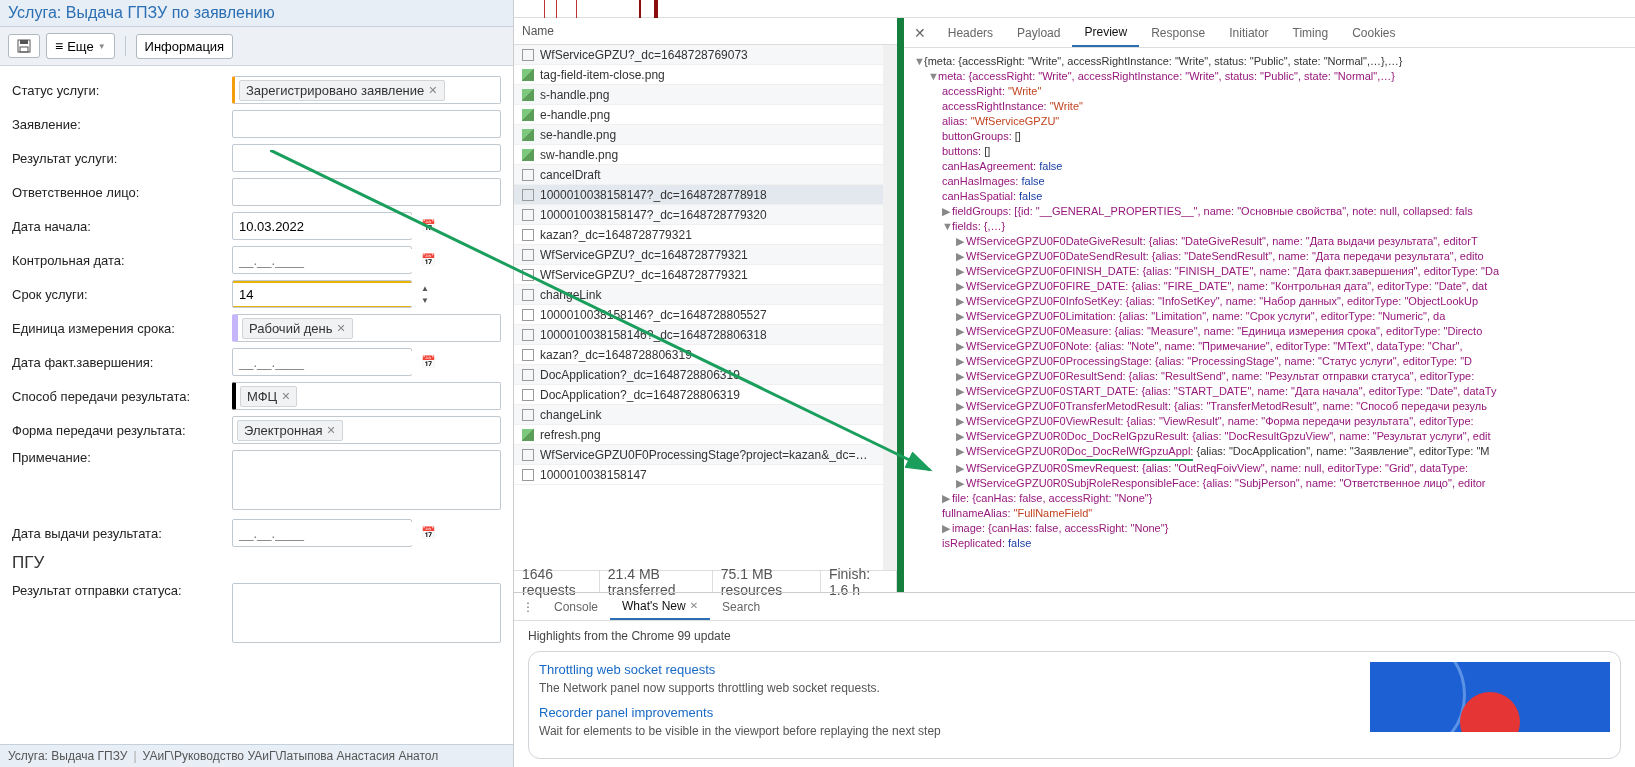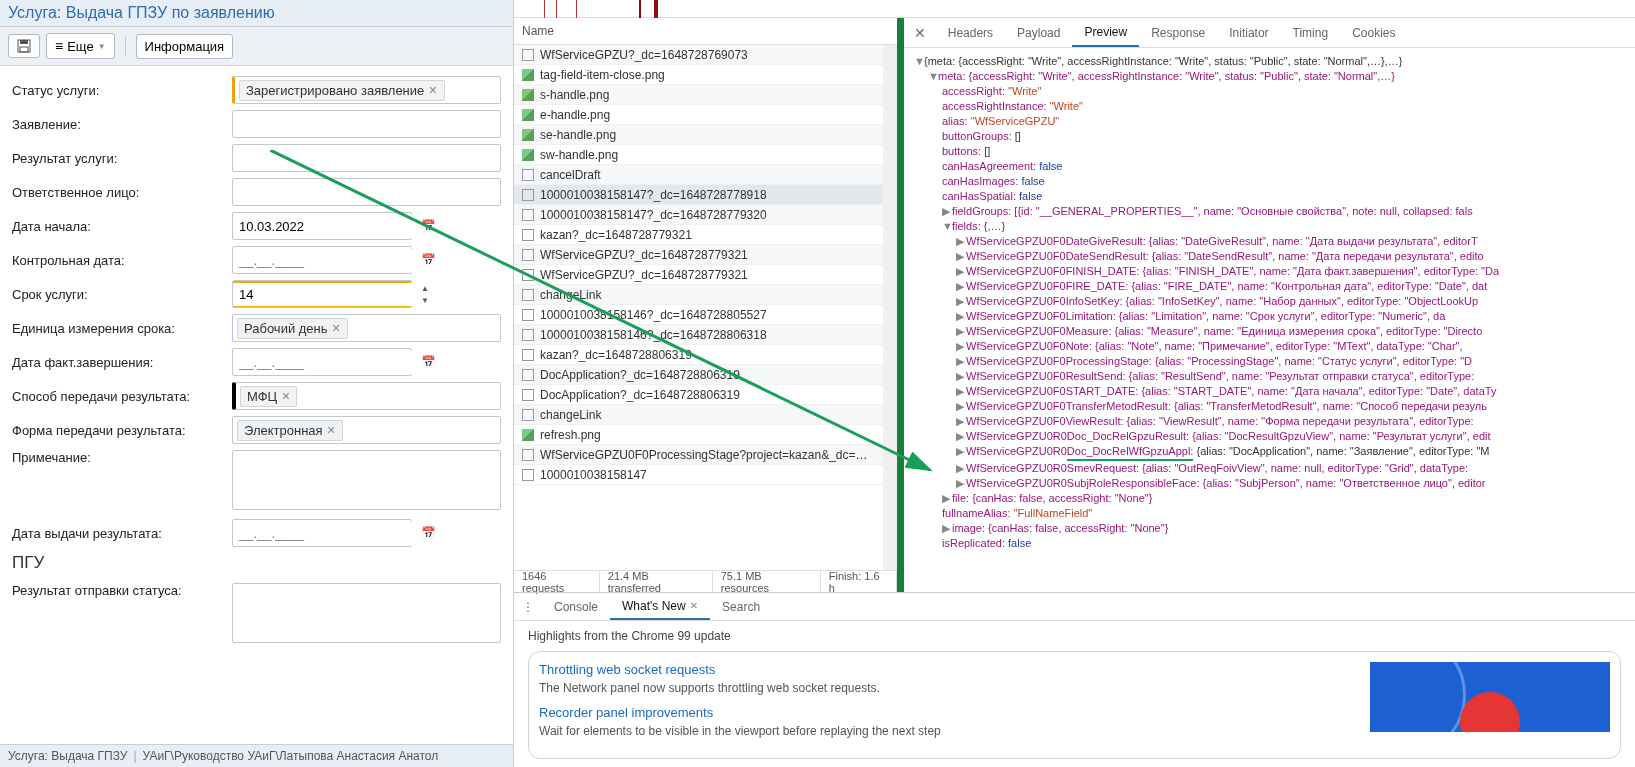--- a/index.html
+++ b/index.html
@@ -37,21 +37,21 @@
 .network-col { width: 390px; display: flex; flex-direction: column; border-right: 7px solid #15803d; }
 .net-header { padding: 6px 8px; font-size: 12px; color: #555; border-bottom: 1px solid #ddd; background: #fff; }
 .net-list { flex: 1; overflow-y: auto; font-size: 12px; }
 .net-row { display: flex; align-items: center; padding: 2px 8px; height: 20px; gap: 6px; cursor: pointer; border-bottom: 1px solid #f0f0f0; }
 .net-row:nth-child(odd) { background: #f5f7f9; }
 .net-row.selected { background: #e3e8ee; }
 .net-icon { width: 12px; height: 12px; border: 1px solid #999; display: inline-block; }
 .net-icon.img { background: linear-gradient(135deg,#7ec87e 50%,#5a9e5a 50%); border: none; }
 .net-name { flex: 1; white-space: nowrap; overflow: hidden; text-overflow: ellipsis; color: #333; }
 .net-scroll { width: 14px; background: #f0f0f0; }
-.net-footer { display: flex; font-size: 11px; color: #555; border-top: 1px solid #ddd; height: 22px; align-items: flex-start; }
+.net-footer { display: flex; font-size: 14px; color: #555; border-top: 1px solid #ddd; height: 22px; align-items: flex-start; }
 .net-footer span { padding: 0 8px; border-right: 1px solid #ddd; height: 100%; display: flex; align-items: center; }
 
 .preview-col { flex: 1; display: flex; flex-direction: column; }
 .tab-bar { display: flex; align-items: center; border-bottom: 1px solid #ddd; height: 30px; gap: 0; }
 .close-x { padding: 0 10px; color: #666; cursor: pointer; font-size: 14px; }
 .tab { padding: 0 12px; height: 100%; display: flex; align-items: center; font-size: 12px; color: #666; cursor: pointer; }
 .tab.active { color: #111; border-bottom: 2px solid #2a6fb3; }
 
 .json-tree { flex: 1; overflow: auto; padding: 6px 10px; font-family: Menlo, Consolas, monospace; font-size: 11px; line-height: 15px; color: #333; white-space: nowrap; }
 .json-tree .l { display: block; }
@@ -159,21 +159,21 @@
                 <div class="spinner-up">▲</div>
                 <div class="spinner-down">▼</div>
               </div>
           </div>
         </div>
       </div>
 
       <div class="form-row">
         <div class="form-label">Единица измерения срока:</div>
         <div class="form-field">
-          <div class="tag-field" style="border-left:1px solid #c4b5fd">
+          <div class="tag-field" style="border-left:6px solid #c4b5fd">
             <div class="tag-item">
                 <span>Рабочий день</span>
                 <span class="tag-close">✕</span>
               </div>
           </div>
         </div>
       </div>
 
       <div class="form-row">
         <div class="form-label">Дата факт.завершения:</div>

